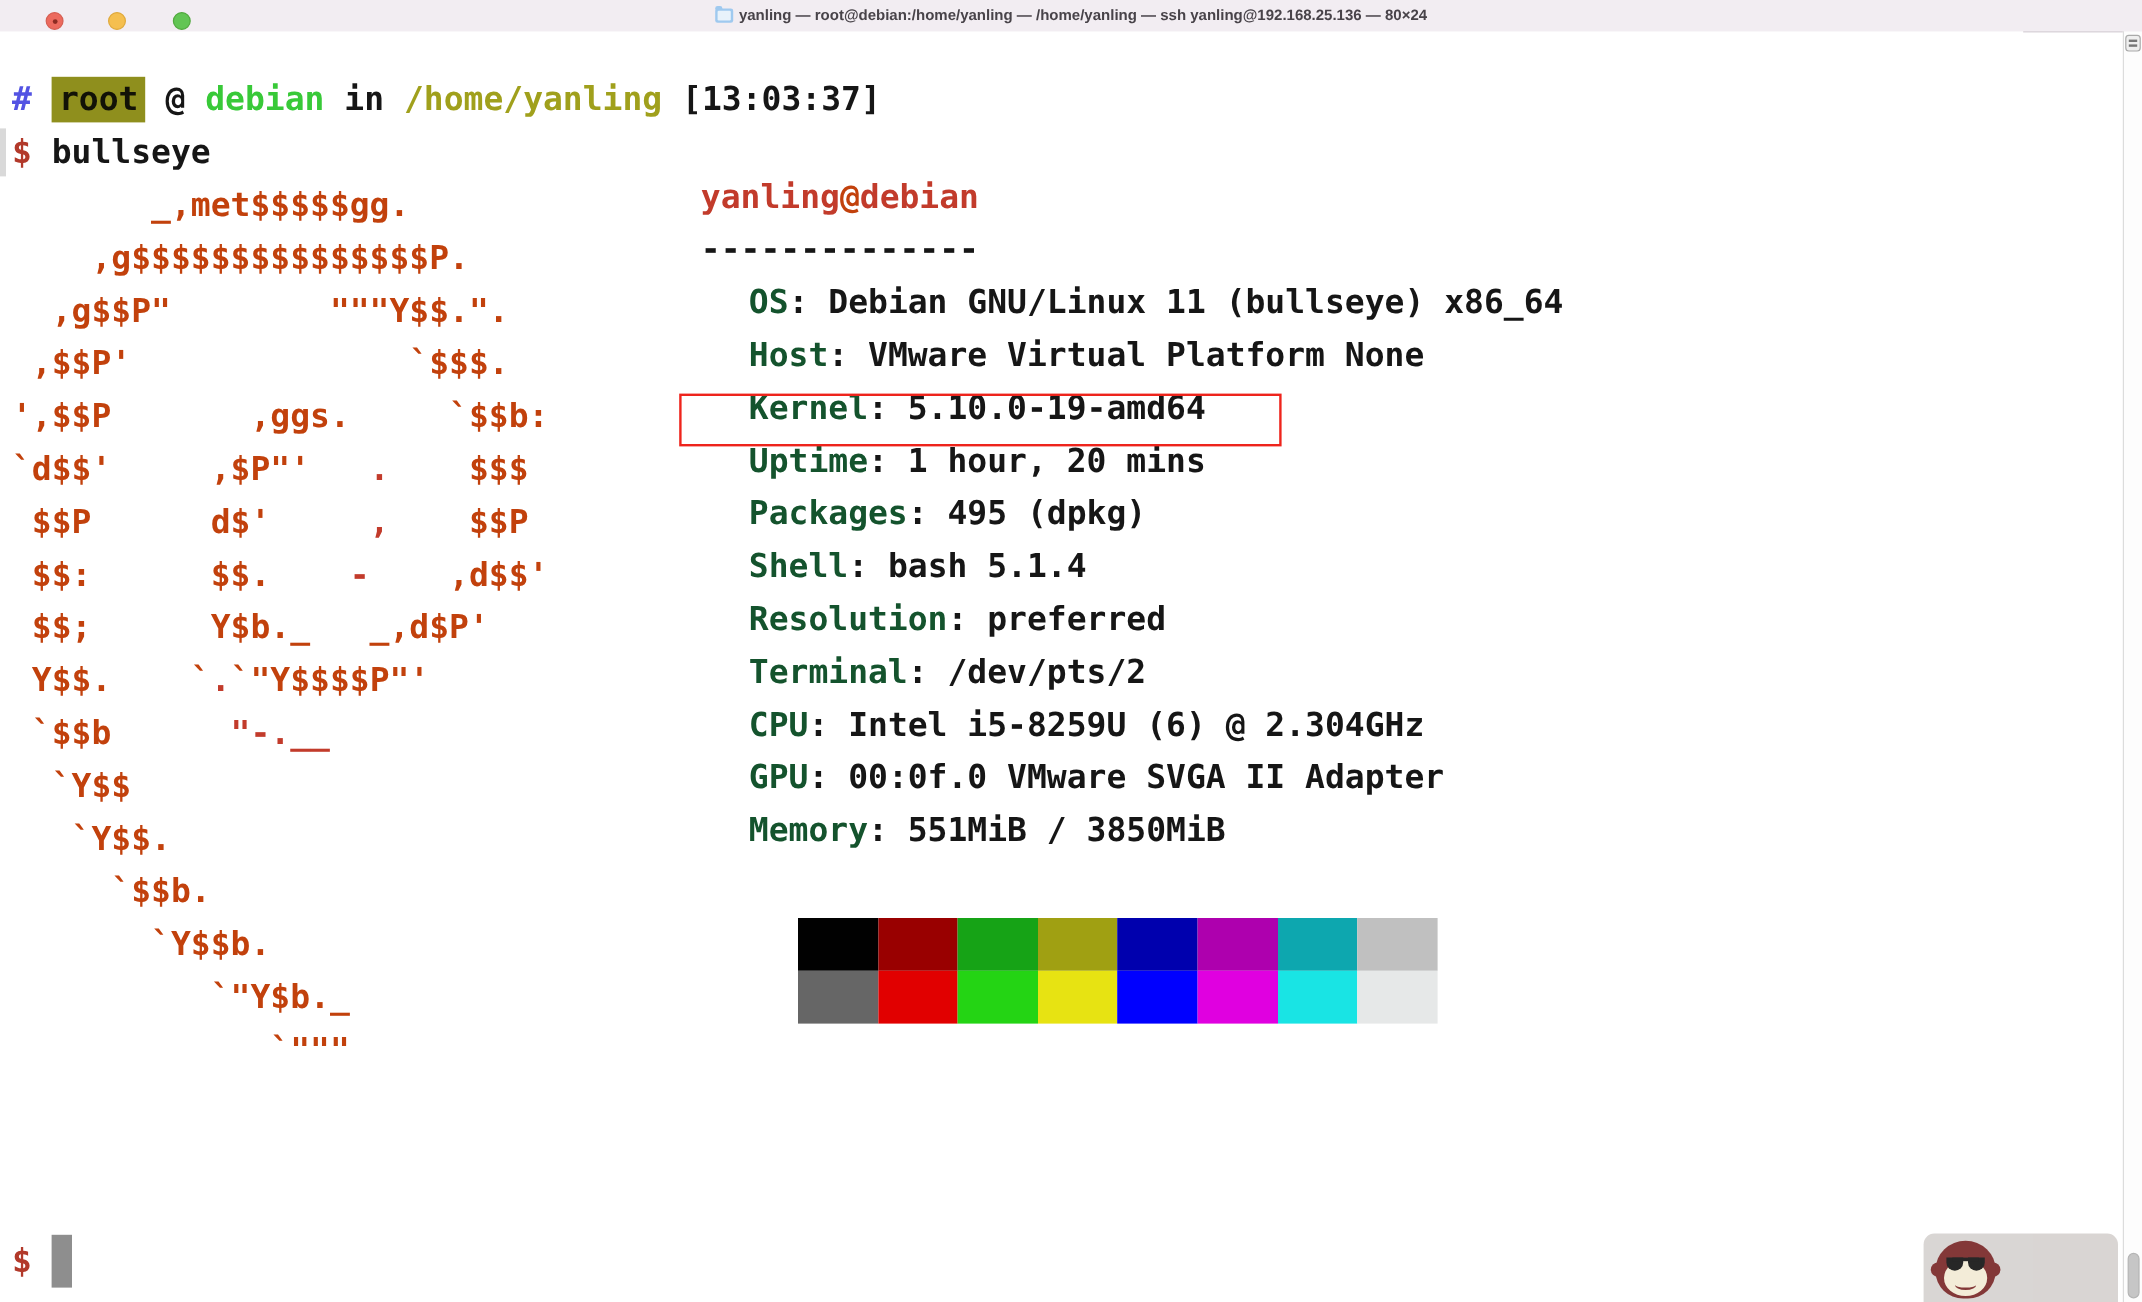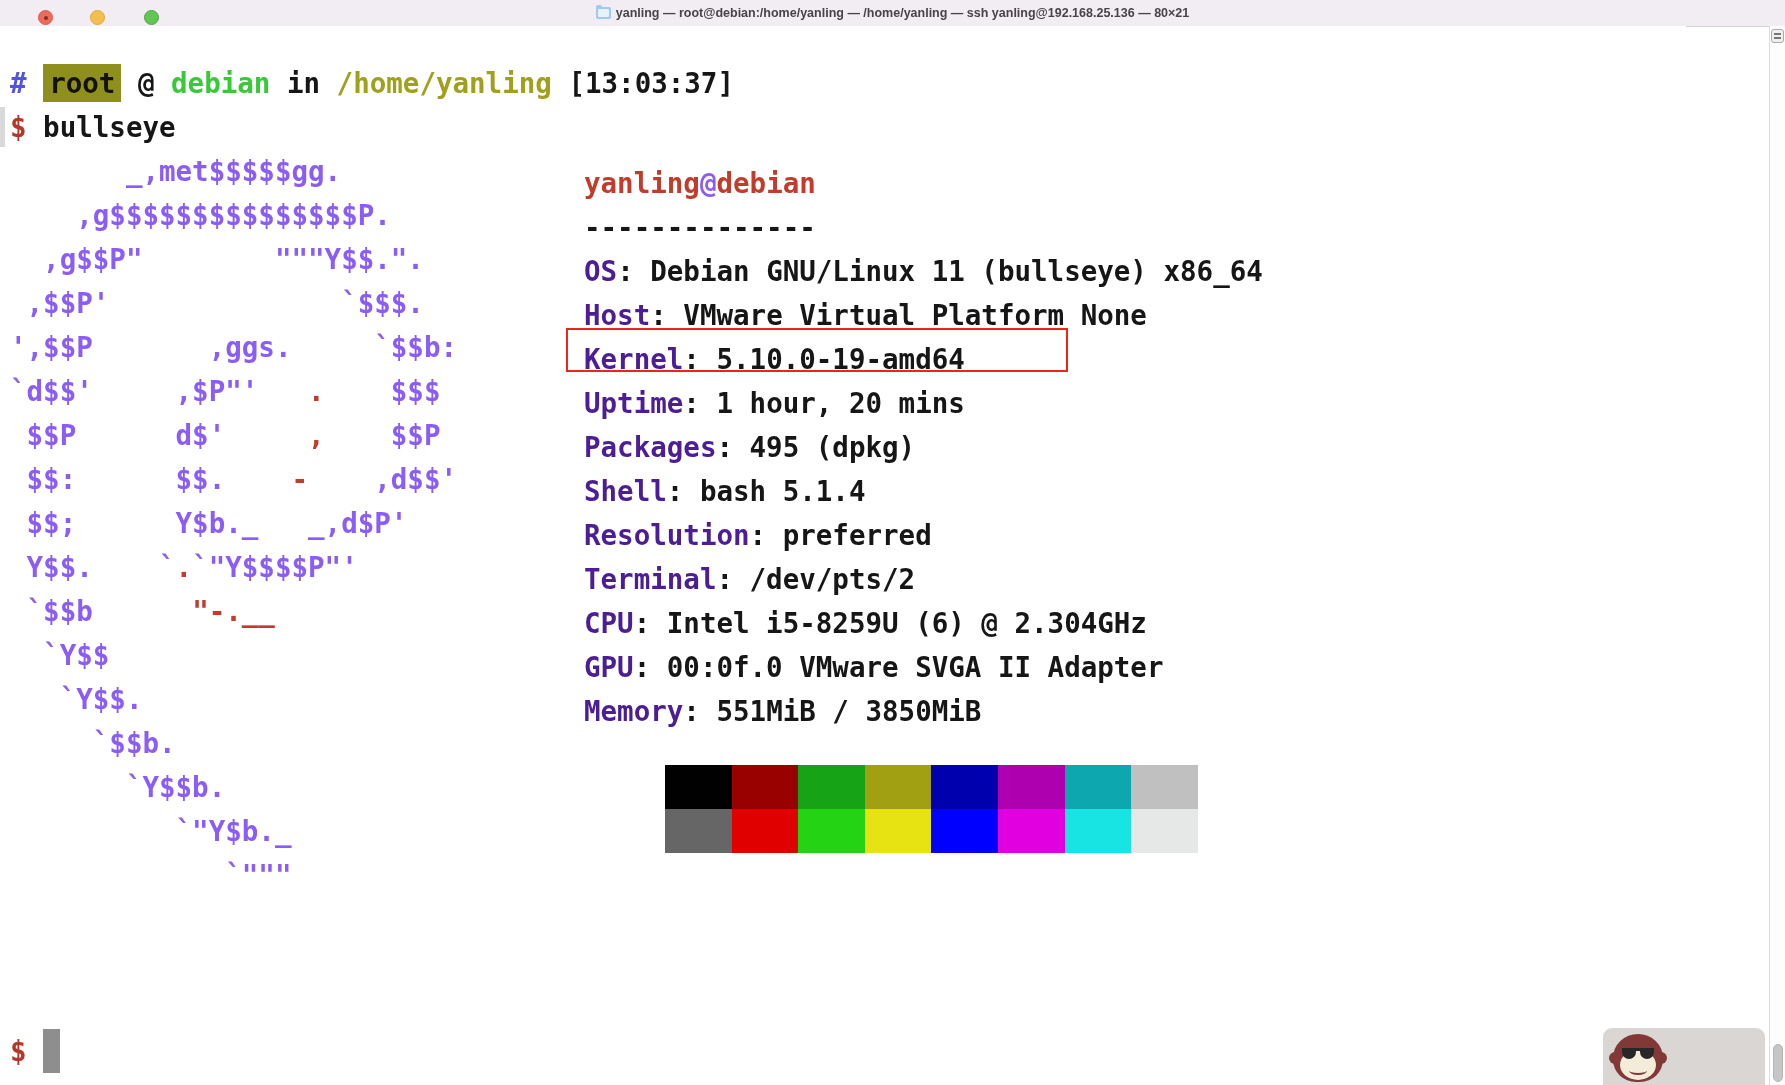--- a/index.html
+++ b/index.html
@@ -23,27 +23,27 @@
   
   .term{position:absolute;left:0;top:26px;width:1686px;height:1059px;background:#fff;
         font-size:27.5px;font-weight:bold;line-height:44px;color:#161616;}
   .tline{position:absolute;left:10px;white-space:pre;}
   .seg-plain{color:#161616;}
   .seg-hash{color:#5353e3;}
   .seg-user{color:#121207;background:#8f8f1d;padding:3px 6px;}
   .seg-host{color:#38c938;}
   .seg-path{color:#a0a01c;}
   .seg-dollar{color:#b2392a;}
-  .seg-k{color:#8b5cf6;}
+  .seg-k{color:#c2410c;}
   .seg-r{color:#c23b2b;}
   .art{position:absolute;left:10px;top:123px;margin:0;white-space:pre;
        font:inherit;line-height:44px;color:#161616;}
-  .info{position:absolute;left:584px;top:135px;white-space:pre;}
+  .info{position:absolute;left:584px;top:116px;white-space:pre;}
   .info .iline{height:44px;}
-  .ilabel{color:#4c1d95;}
+  .ilabel{color:#14532d;margin-left:40px;}
   .ivalue{color:#161616;}
   .cmdbar{position:absolute;left:0;top:81px;width:5px;height:40px;background:#d9d9d9;}
   .kernel-box{position:absolute;left:566px;top:302px;width:502px;height:44px;
               border:2px solid #ee241c;box-sizing:border-box;pointer-events:none;}
   .palette{position:absolute;left:665px;top:739px;}
   .prow{display:flex;height:44px;}
   .pblock{width:66.6px;height:44px;}
   .cursor{position:absolute;left:43px;top:1003px;width:17px;height:44px;background:#8e8e8e;}
   
   .scrollarea{position:absolute;right:0;top:26px;width:15px;height:1059px;background:#fdfdfd;border-left:1px solid #dcdcdc;}
@@ -71,21 +71,21 @@
 <div class="window">
 
   <div class="titlebar">
     <div class="lights">
       <div class="light red"></div>
       <div class="light yellow"></div>
       <div class="light green"></div>
     </div>
     <div class="titletext">
       <span class="foldericon"></span>
-      <span>yanling — root@debian:/home/yanling — /home/yanling — ssh yanling@192.168.25.136 — 80×21</span>
+      <span>yanling — root@debian:/home/yanling — /home/yanling — ssh yanling@192.168.25.136 — 80×24</span>
     </div>
   </div>
 
   <div class="term">
     <div class="tline" style="top:35px" id="prompt1"><span class="seg-hash">#</span><span class="seg-plain"> </span><span class="seg-user">root</span><span class="seg-plain"> @ </span><span class="seg-host">debian</span><span class="seg-plain"> in </span><span class="seg-path">/home/yanling</span><span class="seg-plain"> [13:03:37]</span></div>
     <div class="cmdbar"></div>
     <div class="tline" style="top:79px" id="cmdline"><span class="seg-dollar">$</span><span class="seg-plain"> bullseye</span></div>
 
     <pre class="art" id="art"><div><span class="seg-k">       _,met$$$$$gg.</span></div><div><span class="seg-k">    ,g$$$$$$$$$$$$$$$P.</span></div><div><span class="seg-k">  ,g$$P"        """Y$$.".</span></div><div><span class="seg-k"> ,$$P'              `$$$.</span></div><div><span class="seg-k">',$$P       ,ggs.     `$$b:</span></div><div><span class="seg-k">`d$$'     ,$P"'   </span><span class="seg-r">.</span><span class="seg-k">    $$$</span></div><div><span class="seg-k"> $$P      d$'     </span><span class="seg-r">,</span><span class="seg-k">    $$P</span></div><div><span class="seg-k"> $$:      $$.    </span><span class="seg-r">-</span><span class="seg-k">    ,d$$'</span></div><div><span class="seg-k"> $$;      Y$b._   _,d$P'</span></div><div><span class="seg-k"> Y$$.    `</span><span class="seg-r">.</span><span class="seg-k">`"Y$$$$P"'</span></div><div><span class="seg-k"> `$$b      </span><span class="seg-r">"-.__</span></div><div><span class="seg-k">  `Y$$</span></div><div><span class="seg-k">   `Y$$.</span></div><div><span class="seg-k">     `$$b.</span></div><div><span class="seg-k">       `Y$$b.</span></div><div><span class="seg-k">          `"Y$b._</span></div><div><span class="seg-k">             `"""</span></div></pre>
 

